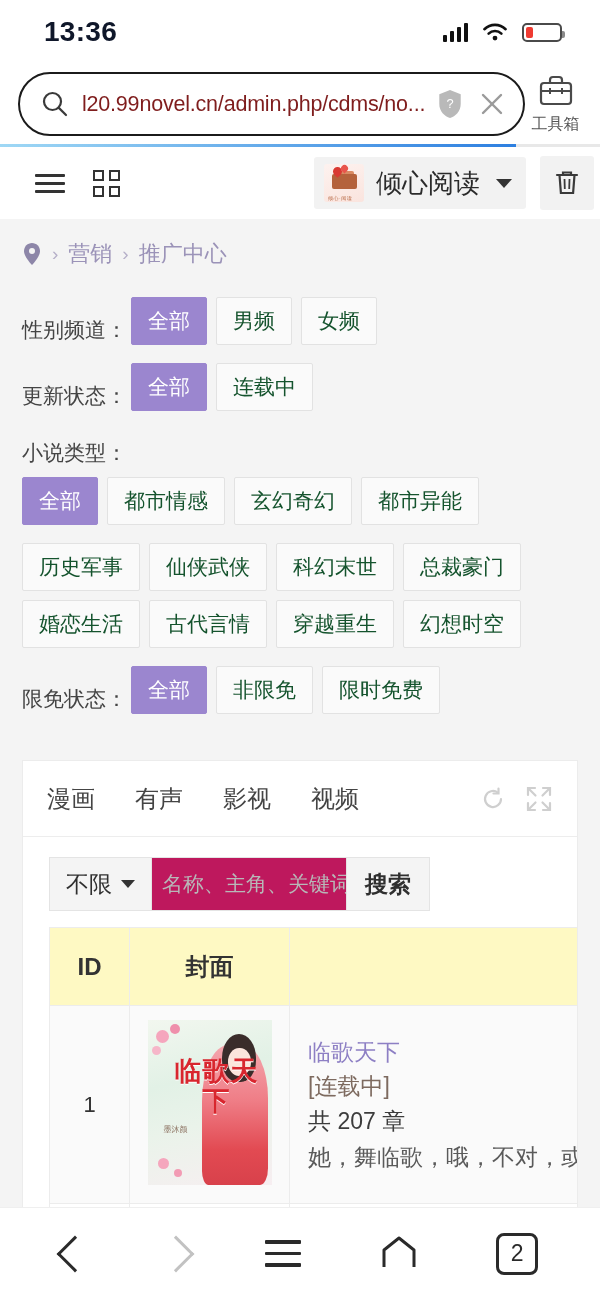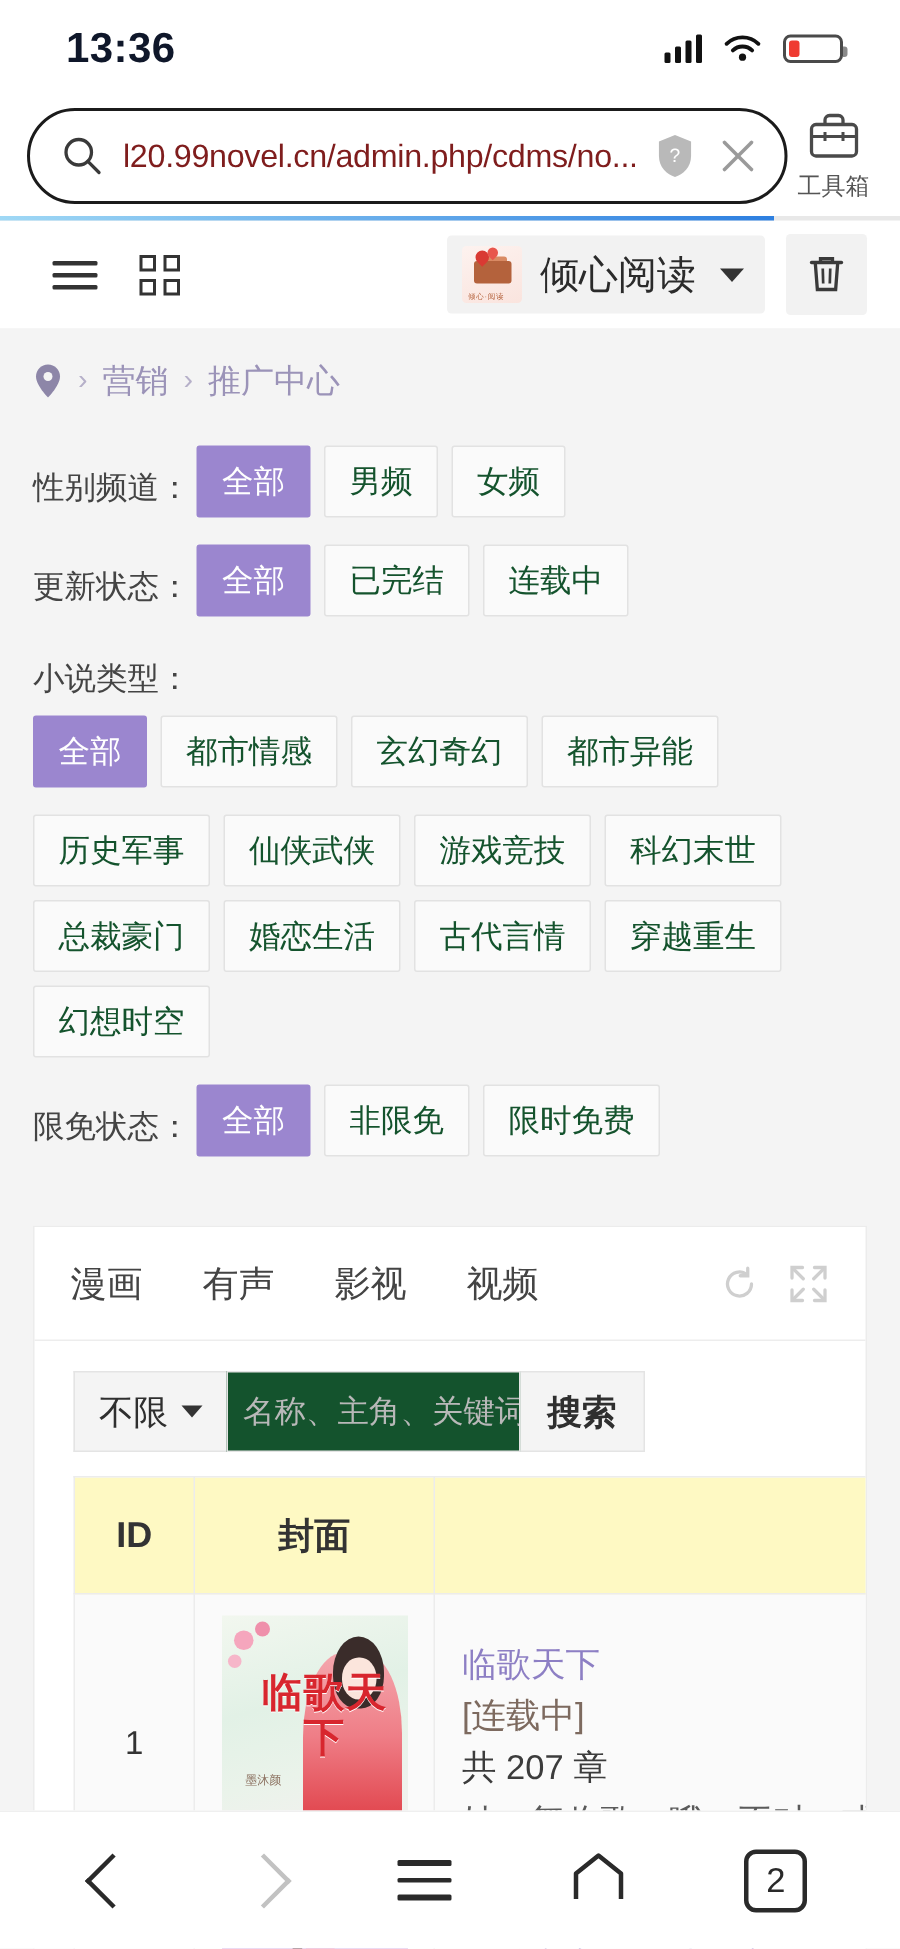--- a/index.html
+++ b/index.html
@@ -46,21 +46,21 @@
   .toolbox { width: 74px; display: flex; flex-direction: column; align-items: center; gap: 5px; }
   .toolbox-label { font-size: 16px; color: #555; }
 
   .progress { height: 3px; background: #e8e8e8; position: relative; }
   .progress > i { position: absolute; left: 0; top: 0; height: 3px; width: 86%;
     background: linear-gradient(90deg,#9fd8f5,#2d7fe0); display:block; }
 
   
   .apptoolbar {
     height: 72px; display: flex; align-items: center; background: #fff;
-    padding: 0 22px 0 22px; gap: 0;
+    padding: 0 6px 0 22px; gap: 0;
   }
   .tb-icon { width: 56px; display: flex; align-items: center; justify-content: center; }
   .hamburger { width: 30px; }
   .hamburger span { display: block; height: 3px; background: #333; margin: 5px 0; border-radius: 1px; }
   .griddots { display: grid; grid-template-columns: 11px 11px; gap: 5px; }
   .griddots i { width: 11px; height: 11px; border: 2.4px solid #333; display: block; }
   .spacer { flex: 1; }
   .brandbox {
     display: flex; align-items: center; gap: 12px; background: #f2f2f2;
     border-radius: 3px; padding: 8px 14px 8px 10px; height: 52px;
@@ -92,21 +92,21 @@
   .page { background: #f4f4f4; }
   .breadcrumb {
     height: 70px; display: flex; align-items: center; gap: 10px;
     padding-left: 22px; font-size: 22px; color: #9b93b8; background: #f4f4f4;
   }
   .breadcrumb .sep { color: #b6b0c9; font-size: 19px; }
   .breadcrumb .crumb { color: #9b93b8; }
 
   
   .filters { background: #f4f4f4; padding: 8px 0 28px 0; }
-  .frow { display: flex; align-items: center; padding: 0 12px 0 22px; margin-bottom: 9px; flex-wrap: wrap; }
+  .frow { display: flex; align-items: flex-end; padding: 0 12px 0 22px; margin-bottom: 9px; flex-wrap: wrap; }
   .flabel { font-size: 21px; color: #444; line-height: 48px; white-space: nowrap; margin-right: 4px; }
   .chips { display: flex; flex-wrap: wrap; gap: 0; }
   .chip {
     min-width: 66px; height: 48px; padding: 0 16px; background: #fafafa; border: 1px solid #e2e2e2;
     display: flex; align-items: center; justify-content: center;
     font-size: 21px; color: #14532d; margin-right: 9px; margin-bottom: 9px; border-radius: 2px;
   }
   .chip.active { background: #9b86cf; border-color: #9b86cf; color: #fff; }
   .frow.noLabel { padding-left: 22px; }
 
@@ -119,21 +119,21 @@
   .tab.active { color: #3a3a3a; }
   .tab.active::after { content: ''; position: absolute; left: 14px; right: 14px; bottom: -1px;
     height: 3px; background: #9b86cf; }
   .tab-actions { margin-left: auto; display: flex; gap: 18px; align-items: center; padding-right: 6px; }
 
   .searchrow { padding: 20px 18px 16px 26px; display: flex; }
   .sel { height: 54px; background: #f4f4f4; border: 1px solid #e4e4e4; border-right: none;
     display: flex; align-items: center; gap: 9px; padding: 0 16px; font-size: 23px; color: #2f2f2f; }
   .sel .caret2 { width:0;height:0;border-left:7px solid transparent;border-right:7px solid transparent;
     border-top:8px solid #333; }
-  .sinput { height: 54px; width: 196px; border: 1px solid #e4e4e4; background: #14532d;
+  .sinput { height: 54px; width: 196px; border: 1px solid #e4e4e4; background: #be185d;
     font-size: 21px; color: #b8b8b8; display: flex; align-items: center; padding: 0 10px;
     overflow: hidden; white-space: nowrap; }
   .sbtn { height: 54px; background: #f4f4f4; border: 1px solid #e4e4e4; border-left: none;
     display: flex; align-items: center; padding: 0 18px; font-size: 23px; color: #2f2f2f; font-weight: 700; }
 
   .tablewrap { padding: 0 26px 0 26px; overflow: hidden; }
   table.grid { border-collapse: collapse; width: 620px; table-layout: fixed; }
   table.grid th, table.grid td { border: 1px solid #ececec; }
   table.grid th { height: 78px; font-size: 24px; color: #333; font-weight: 700; background: #fef9c3; }
   .c-id { width: 80px; }
@@ -308,39 +308,37 @@
           <div class="chip active">全部</div>
           <div class="chip">男频</div>
           <div class="chip">女频</div>
         </div>
       </div>
 
       <div class="frow">
         <div class="flabel">更新状态：</div>
         <div class="chips">
           <div class="chip active">全部</div>
-          <div class="chip">已完结</div>
           <div class="chip">连载中</div>
         </div>
       </div>
 
       <div class="frow">
         <div class="flabel">小说类型：</div>
         <div class="chips">
           <div class="chip active">全部</div>
           <div class="chip">都市情感</div>
           <div class="chip">玄幻奇幻</div>
           <div class="chip">都市异能</div>
         </div>
       </div>
       <div class="frow noLabel">
         <div class="chips">
           <div class="chip">历史军事</div>
           <div class="chip">仙侠武侠</div>
-          <div class="chip">游戏竞技</div>
           <div class="chip">科幻末世</div>
           <div class="chip">总裁豪门</div>
           <div class="chip">婚恋生活</div>
           <div class="chip">古代言情</div>
           <div class="chip">穿越重生</div>
           <div class="chip">幻想时空</div>
         </div>
       </div>
 
       <div class="frow">

